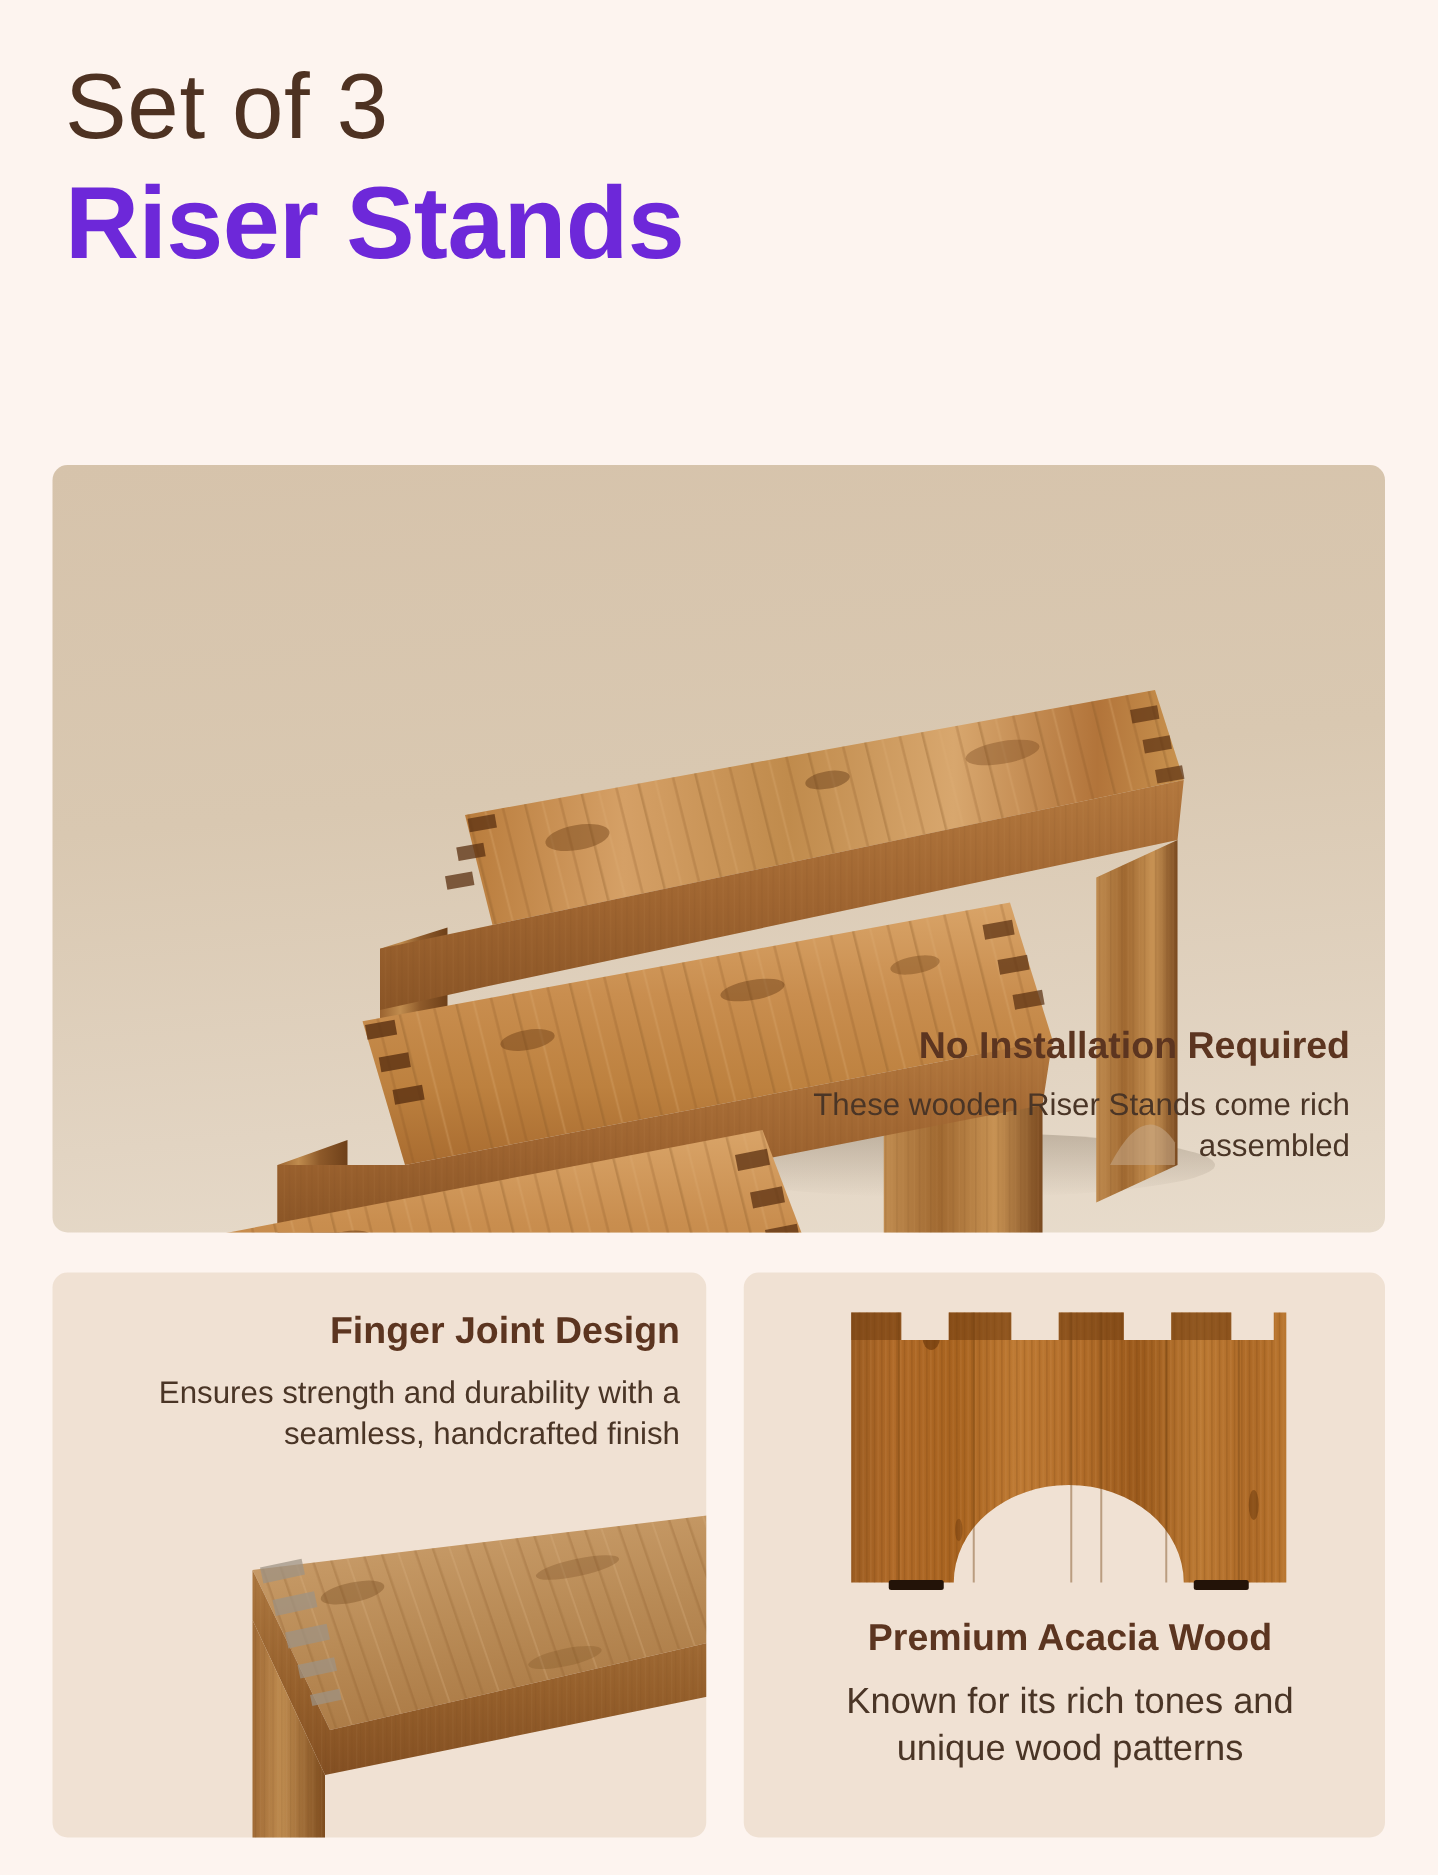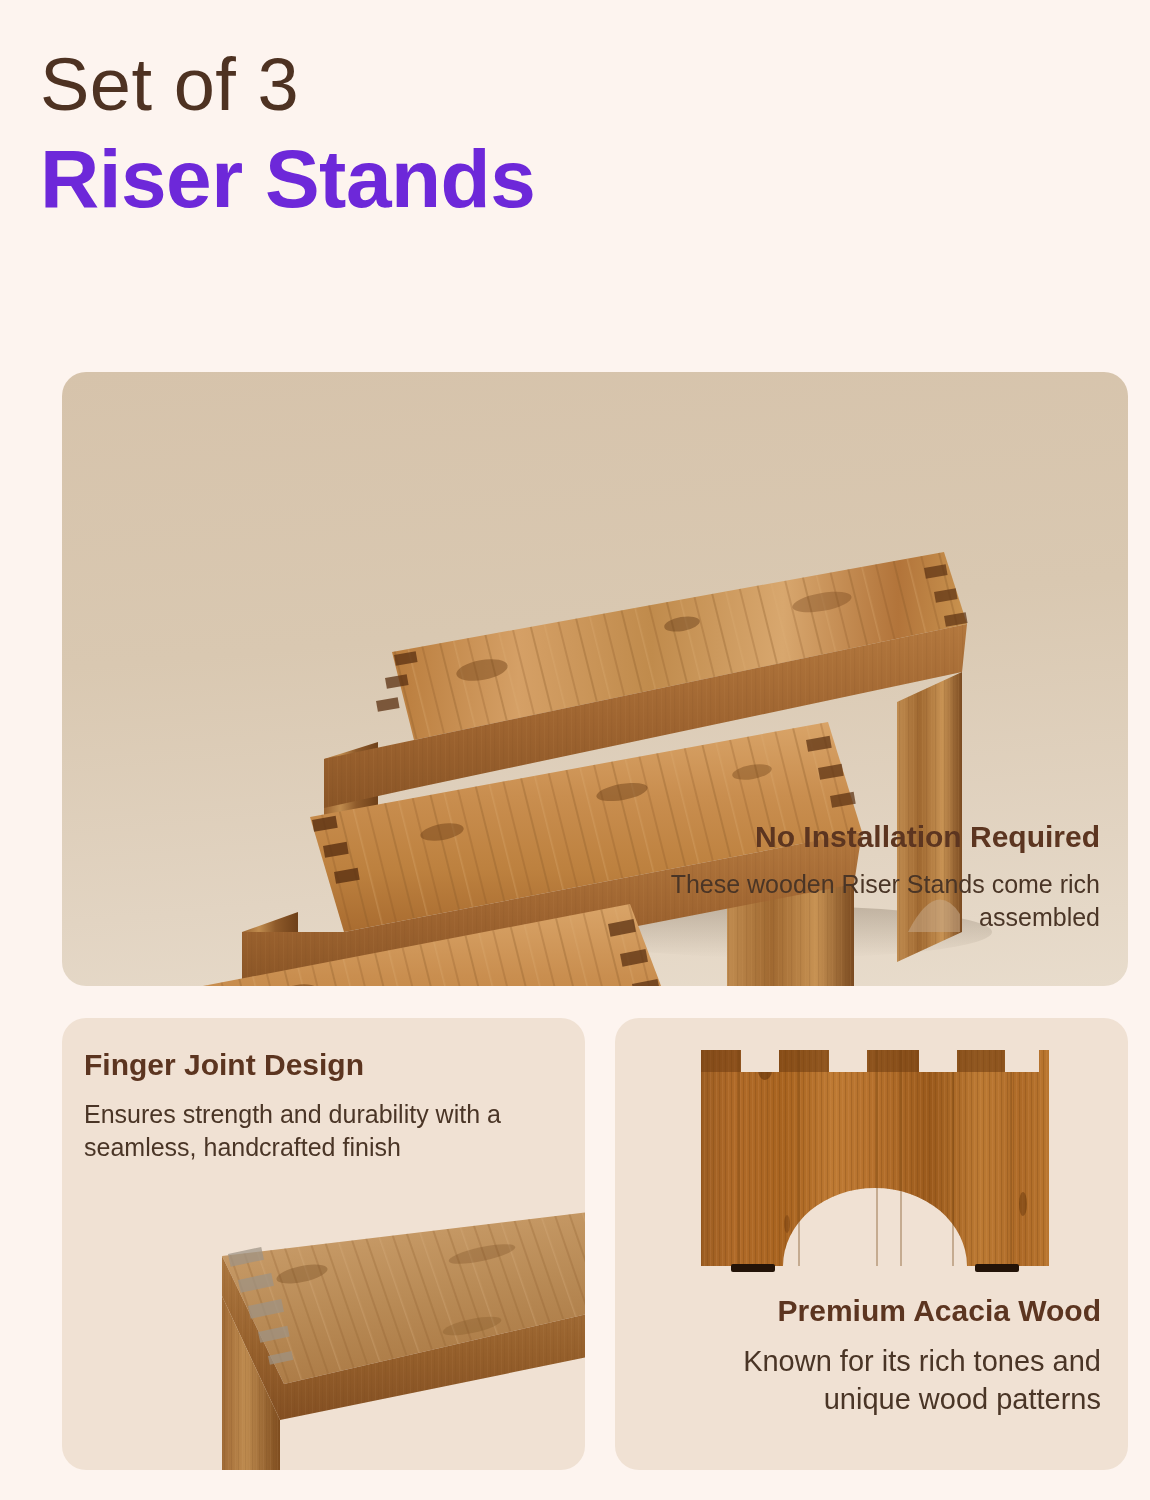--- a/index.html
+++ b/index.html
@@ -9,32 +9,32 @@
     font-family:"Liberation Sans", sans-serif;
     overflow:hidden;
   }
   #page {
     position:relative;
     width:1150px; height:1500px;
     background:#FDF4EF;
   }
 
   
-  #header { position:absolute; left:40px; top:48px; width:700px; }
+  #header { position:absolute; left:52px; top:48px; width:700px; }
   #kicker {
     font-size:74px; font-weight:300; line-height:1.0;
     color:#4E3222; letter-spacing:0.5px;
   }
   #title {
     font-size:82px; font-weight:700; line-height:1.05;
     color:#6d28d9; letter-spacing:-0.5px; margin-top:14px;
   }
 
   
-  .panel { position:absolute; border-radius:24px; overflow:hidden;margin-left:20px; }
+  .panel { position:absolute; border-radius:12px; overflow:hidden; }
   #panel-main {
     left:42px; top:372px; width:1066px; height:614px;
     background:linear-gradient(175deg,#D6C3AB 0%,#D9C8B1 42%,#E2D4C2 78%,#E8DCCC 100%);
   }
   #panel-finger {
     left:42px; top:1018px; width:523px; height:452px;
     background:#F0E1D3;
   }
   #panel-acacia {
     left:595px; top:1018px; width:513px; height:452px;
@@ -42,25 +42,25 @@
   }
 
   
   .feat-title { font-weight:700; color:#5C3520; line-height:1.15; }
   .feat-body  { font-weight:400; color:#4A3526; line-height:1.33; }
 
   #main-text { position:absolute; right:28px; top:448px; width:470px; text-align:right; }
   #main-text .feat-title { font-size:30px; }
   #main-text .feat-body  { font-size:25px; margin-top:13px; }
 
-  #finger-text { position:absolute; left:22px; top:30px; width:480px; text-align:left; }
+  #finger-text { position:absolute; left:22px; top:30px; width:480px; text-align:right; }
   #finger-text .feat-title { font-size:30px; }
   #finger-text .feat-body  { font-size:25px; margin-top:15px; }
 
-  #acacia-text { position:absolute; left:36px; top:276px; width:450px; text-align:right; }
+  #acacia-text { position:absolute; left:36px; top:276px; width:450px; text-align:center; }
   #acacia-text .feat-title { font-size:30px; }
   #acacia-text .feat-body  { font-size:29px; margin-top:13px; }
 
   
   .art { position:absolute; display:block; }
   #art-trio    { left:0; top:-100px; width:1150px; height:760px; }
   #art-corner  { left:120px; top:180px; width:440px; height:290px; }
   #art-side    { left:80px; top:10px; width:360px; height:262px; }
 
   svg { display:block; }

